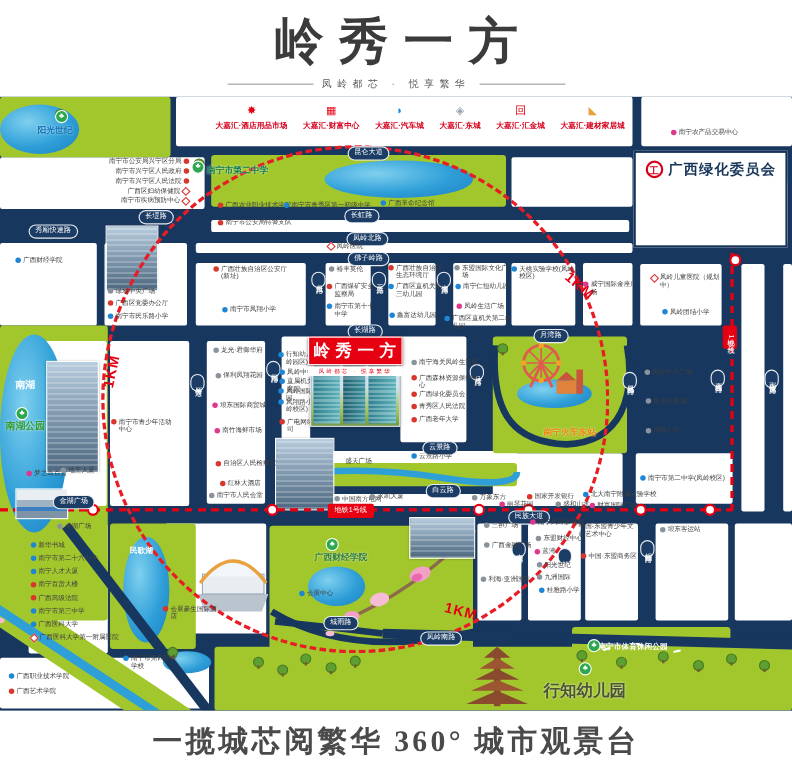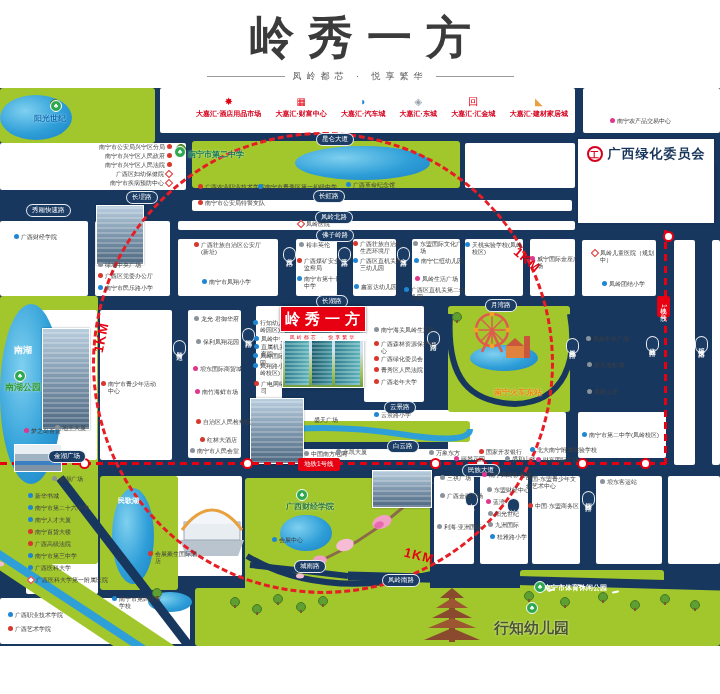--- a/index.html
+++ b/index.html
@@ -700,13 +700,16 @@
       <span class="lbl" style="left: 8px; top: 538px;">
         <span class="dot dr"></span>
         <span class="tx">广西艺术学院</span>
       </span>
       <span class="lbl" style="left: 52px; top: 388px;">
         <span class="dot dg"></span>
         <span class="tx">金湖广场</span>
       </span>
     </div>
 
+  <div id="ftr">
+    <div class="slogan">一揽城芯阅繁华 360° 城市观景台</div>
+  </div>
 </div>
 
 </body></html>

